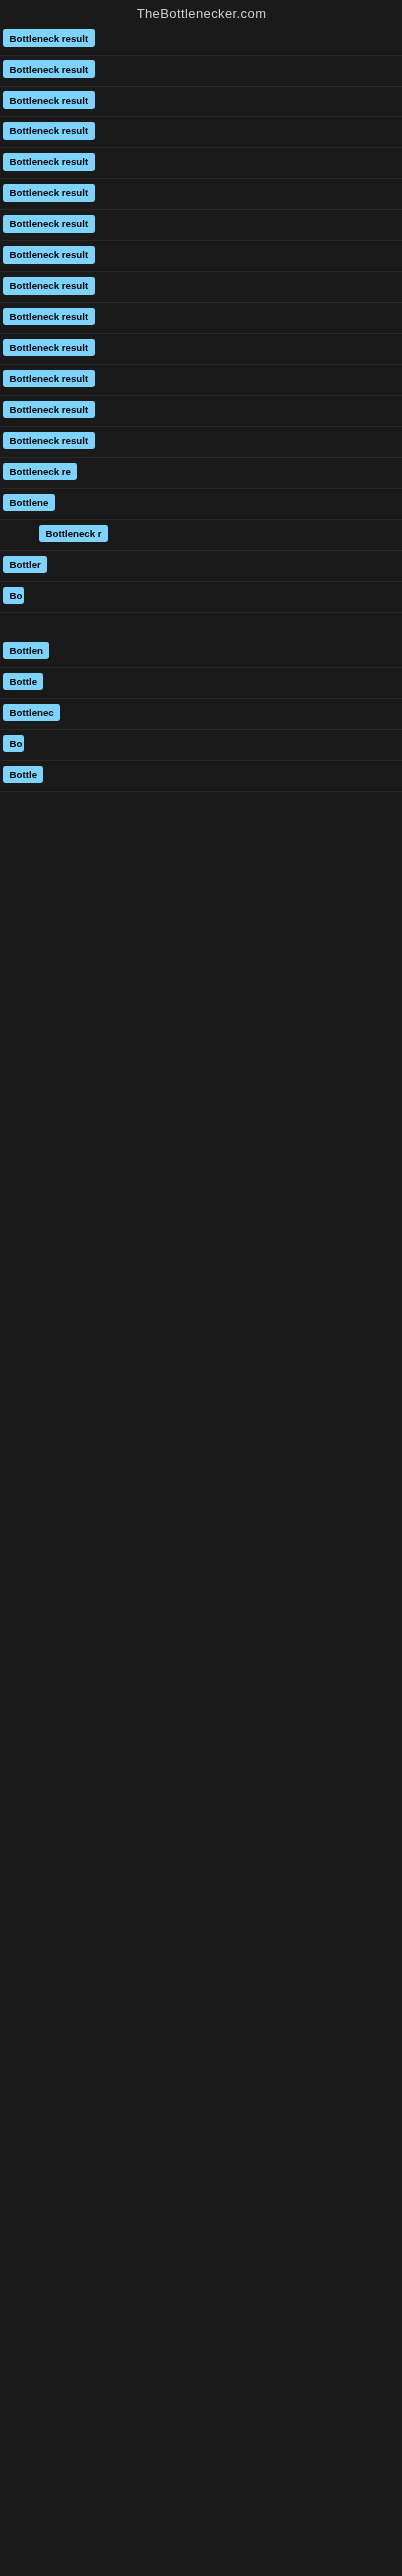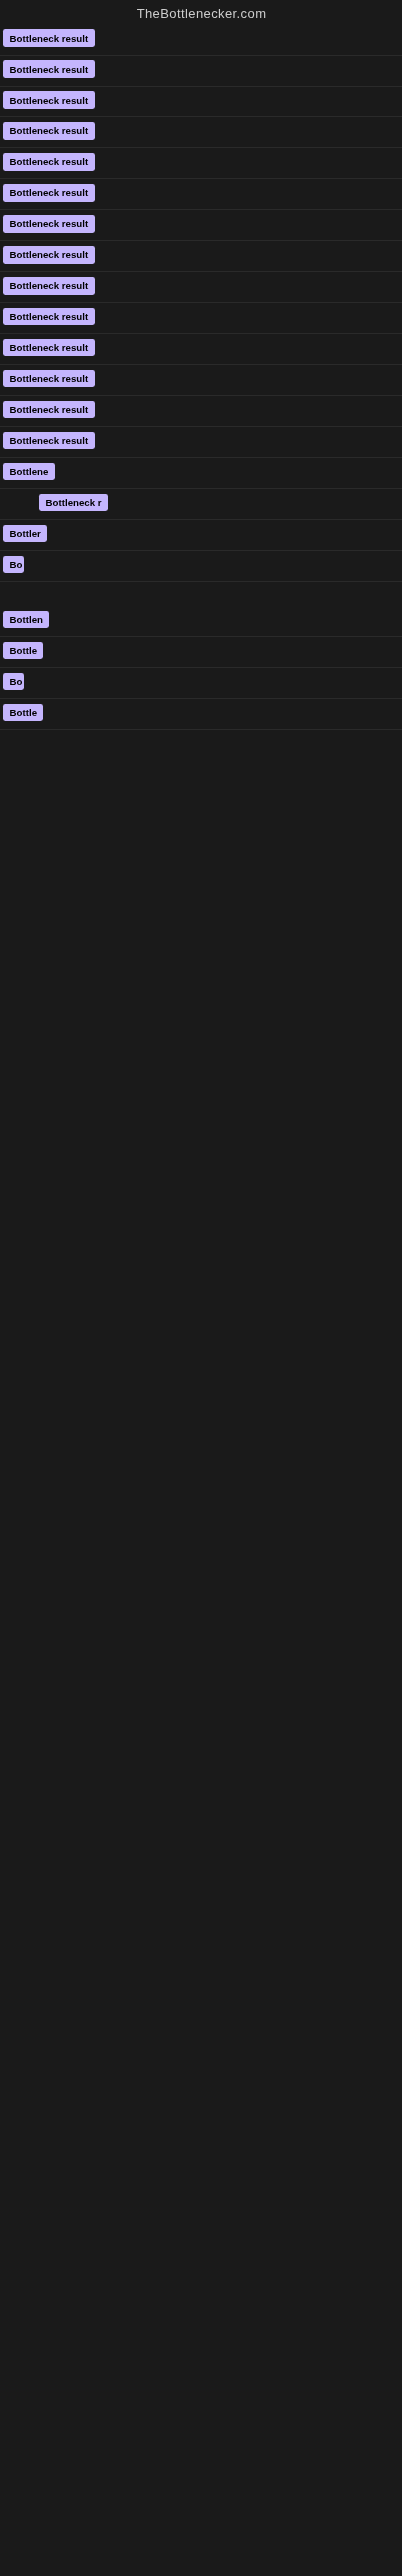--- a/index.html
+++ b/index.html
@@ -19,21 +19,21 @@
     .site-title {
       text-align: center;
       color: #cccccc;
       font-size: 13px;
       padding: 6.4px 0 3.2px 0;
       letter-spacing: 0.4px;
     }
 
     .bottleneck-badge {
       display: inline-block;
-      background-color: #c4b5fd;
+      background-color: #7dd3fc;
       color: #000000;
       font-size: 9.7px;
       font-weight: bold;
       padding: 3.2px 6.4px;
       border-radius: 2.4px;
       white-space: nowrap;
       overflow: hidden;
     }
 
     .result-row {
@@ -55,23 +55,25 @@
       <div class="result-row"><span class="bottleneck-badge" style="max-width: 97px;">Bottleneck result</span></div>
       <div class="result-row"><span class="bottleneck-badge" style="max-width: 97px;">Bottleneck result</span></div>
       <div class="result-row"><span class="bottleneck-badge" style="max-width: 97px;">Bottleneck result</span></div>
       <div class="result-row"><span class="bottleneck-badge" style="max-width: 97px;">Bottleneck result</span></div>
       <div class="result-row"><span class="bottleneck-badge" style="max-width: 97px;">Bottleneck result</span></div>
       <div class="result-row"><span class="bottleneck-badge" style="max-width: 97px;">Bottleneck result</span></div>
       <div class="result-row"><span class="bottleneck-badge" style="max-width: 97px;">Bottleneck result</span></div>
       <div class="result-row"><span class="bottleneck-badge" style="max-width: 97px;">Bottleneck result</span></div>
       <div class="result-row"><span class="bottleneck-badge" style="max-width: 97px;">Bottleneck result</span></div>
       <div class="result-row"><span class="bottleneck-badge" style="max-width: 97px;">Bottleneck result</span></div>
+      <div class="result-row"><span class="bottleneck-badge" style="max-width: 81px;">Bottleneck re</span></div>
       <div class="result-row"><span class="bottleneck-badge" style="max-width: 63px; text-align: center;">Bottlene</span></div>
       <div class="result-row"><span class="bottleneck-badge" style="max-width: 71px; margin-left: 36px;">Bottleneck r</span></div>
       <div class="result-row"><span class="bottleneck-badge" style="max-width: 48px;">Bottler</span></div>
       <div class="result-row"><span class="bottleneck-badge" style="max-width: 21px;">Bo</span></div>
       <div class="result-row"><span class="bottleneck-badge" style="max-width: 52px; margin-top: 24px;">Bottlen</span></div>
       <div class="result-row"><span class="bottleneck-badge" style="max-width: 42px;">Bottle</span></div>
+      <div class="result-row"><span class="bottleneck-badge" style="max-width: 64px;">Bottlenec</span></div>
       <div class="result-row"><span class="bottleneck-badge" style="max-width: 21px;">Bo</span></div>
       <div class="result-row"><span class="bottleneck-badge" style="max-width: 42px;">Bottle</span></div>
     </div>
 </div>
 
 
 </body></html>

